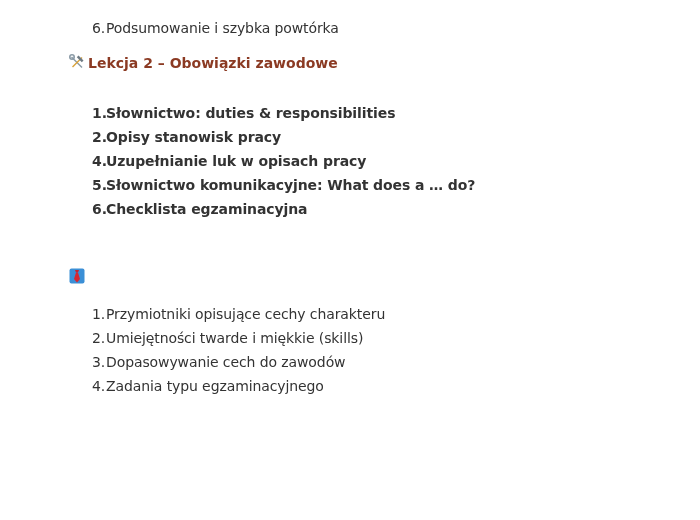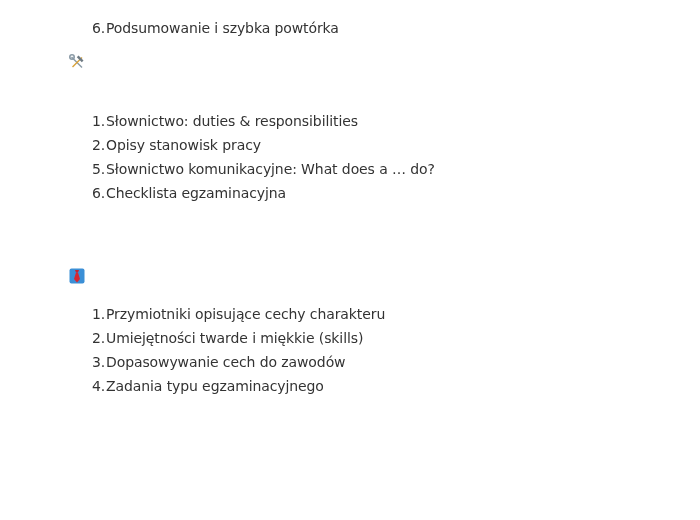--- a/index.html
+++ b/index.html
@@ -78,26 +78,27 @@
     <span class="icon icon-tools">
       <svg width="16" height="16" viewBox="0 0 16 16">
 
         <path d="M3 2.5 L13.5 13 L12.5 14 L2 3.5 Z" fill="#8a9aa6"></path>
         <circle cx="3" cy="3" r="2.2" fill="none" stroke="#8a9aa6" stroke-width="1.6"></circle>
 
         <path d="M12.5 3 L3 12.5 L4 13.5 L13.5 4 Z" fill="#d9a23a"></path>
 
         <path d="M9.5 1.5 L14.5 6.5 L12.8 8.2 L7.8 3.2 Z" fill="#6f7b84"></path>
       </svg>
-    </span>
+    </span><span>Lekcja 2 – Obowiązki zawodowe</span>
   </div>
 
-  <ol class="lesson-list" style="top:97px;">
+  <ol class="lesson-list" style="top:89px;font-weight:bold;">
     <li><span class="num">1.</span><span class="item-text">Słownictwo: duties &amp; responsibilities</span></li>
     <li><span class="num">2.</span><span class="item-text">Opisy stanowisk pracy</span></li>
+    <li><span class="num">4.</span><span class="item-text">Uzupełnianie luk w opisach pracy</span></li>
     <li><span class="num">5.</span><span class="item-text">Słownictwo komunikacyjne: What does a … do?</span></li>
     <li><span class="num">6.</span><span class="item-text">Checklista egzaminacyjna</span></li>
   </ol>
 
   <div class="heading" style="top:267px;">
     <span class="icon icon-tie">
       <svg width="16" height="16" viewBox="0 0 16 16">
         <rect x="0.5" y="0.5" width="15" height="15" rx="2" fill="#3b8fd6"></rect>
         <path d="M6 2 L10 2 L9 4.5 L7 4.5 Z" fill="#c8202f"></path>
         <path d="M7 4.5 L9 4.5 L11 11 L8 14.5 L5 11 Z" fill="#d8262f"></path>

